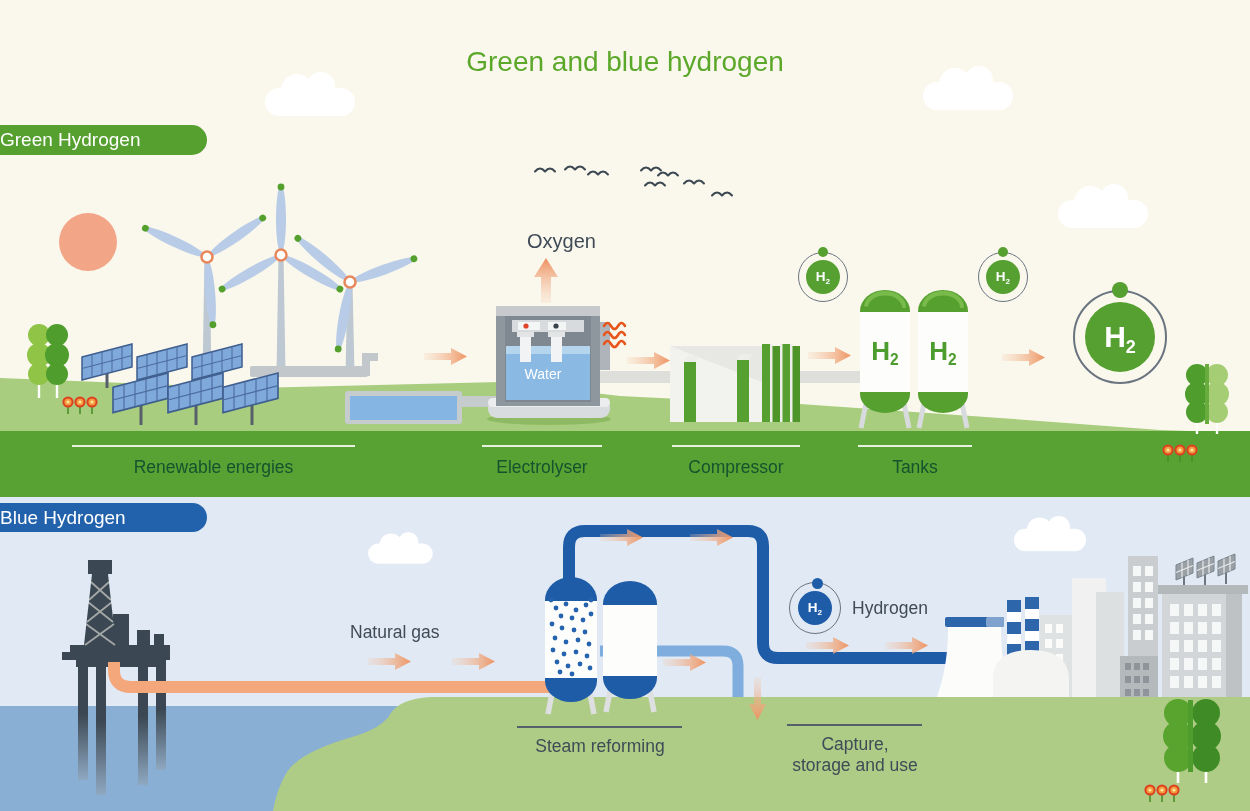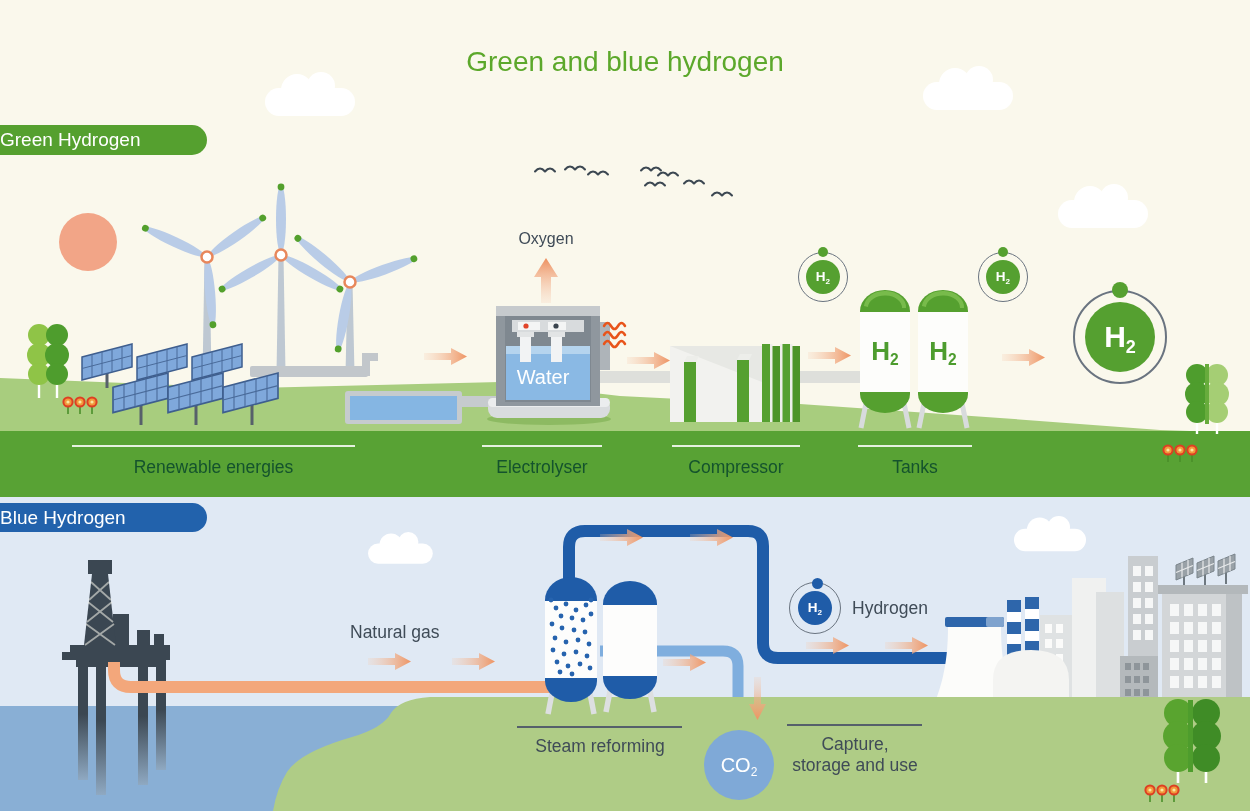--- a/index.html
+++ b/index.html
@@ -501,22 +501,22 @@
 </div>
 <div class="abs stage" style="left:672px;top:445px;width:128px;">
   <div class="ln"></div>
   <div>Compressor</div>
 </div>
 <div class="abs stage" style="left:858px;top:445px;width:114px;">
   <div class="ln"></div>
   <div>Tanks</div>
 </div>
 
-<div class="abs dlabel" style="left:496px;top:230px;width:100px;text-align:center;font-size:16px;">Oxygen</div>
-<div class="abs" style="left:506px;top:366px;width:74px;text-align:center;font-size:20px;color:#fff;">Water</div>
+<div class="abs dlabel" style="left:496px;top:230px;width:100px;text-align:right;font-size:20px;">Oxygen</div>
+<div class="abs" style="left:506px;top:366px;width:74px;text-align:center;font-size:14px;color:#fff;">Water</div>
 
 <div class="abs molecule" style="left:860px;top:336px;width:50px;text-align:center;font-size:26px;font-weight:bold;color:#4D9C2E;"><span>H</span><span class="sub">2</span></div>
 <div class="abs molecule" style="left:918px;top:336px;width:50px;text-align:center;font-size:26px;font-weight:bold;color:#4D9C2E;"><span>H</span><span class="sub">2</span></div>
 
 <div class="atom" style="left:798px;top:252px;width:50px;height:50px;">
   <span class="ring"></span>
   <span class="dot green-fill" style="left:20px;top:-5px;width:10px;height:10px;"></span>
   <span class="core green-fill molecule" style="left:8px;top:8px;width:34px;height:34px;font-size:13.5px;line-height:34px;"><span>H</span><span class="sub">2</span></span>
 </div>
 <div class="atom" style="left:978px;top:252px;width:50px;height:50px;">
@@ -532,21 +532,20 @@
 
 <div class="abs dlabel" style="left:350px;top:622px;">Natural gas</div>
 
 <div class="atom" style="left:789px;top:582px;width:52px;height:52px;">
   <span class="ring"></span>
   <span class="dot blue-fill" style="left:23px;top:-4px;width:11px;height:11px;"></span>
   <span class="core blue-fill molecule" style="left:9px;top:9px;width:34px;height:34px;font-size:13.5px;line-height:34px;"><span>H</span><span class="sub">2</span></span>
 </div>
 <div class="abs dlabel" style="left:852px;top:598px;">Hydrogen</div>
 
-<div class="abs molecule" style="left:704px;top:730px;width:70px;height:70px;border-radius:50%;background:#7FA9D7;color:#fff;text-align:center;line-height:70px;font-size:20px;"><span>CO</span><span class="sub">2</span></div>
 
 <div class="abs dline" style="left:517px;top:726px;width:165px;"></div>
 <div class="abs dlabel" style="left:510px;top:736px;width:180px;text-align:center;">Steam reforming</div>
 
 <div class="abs dline" style="left:787px;top:724px;width:135px;"></div>
 <div class="abs dlabel" style="left:772px;top:734px;width:166px;text-align:center;">
   <div>Capture,</div>
   <div>storage and use</div>
 </div>
 

